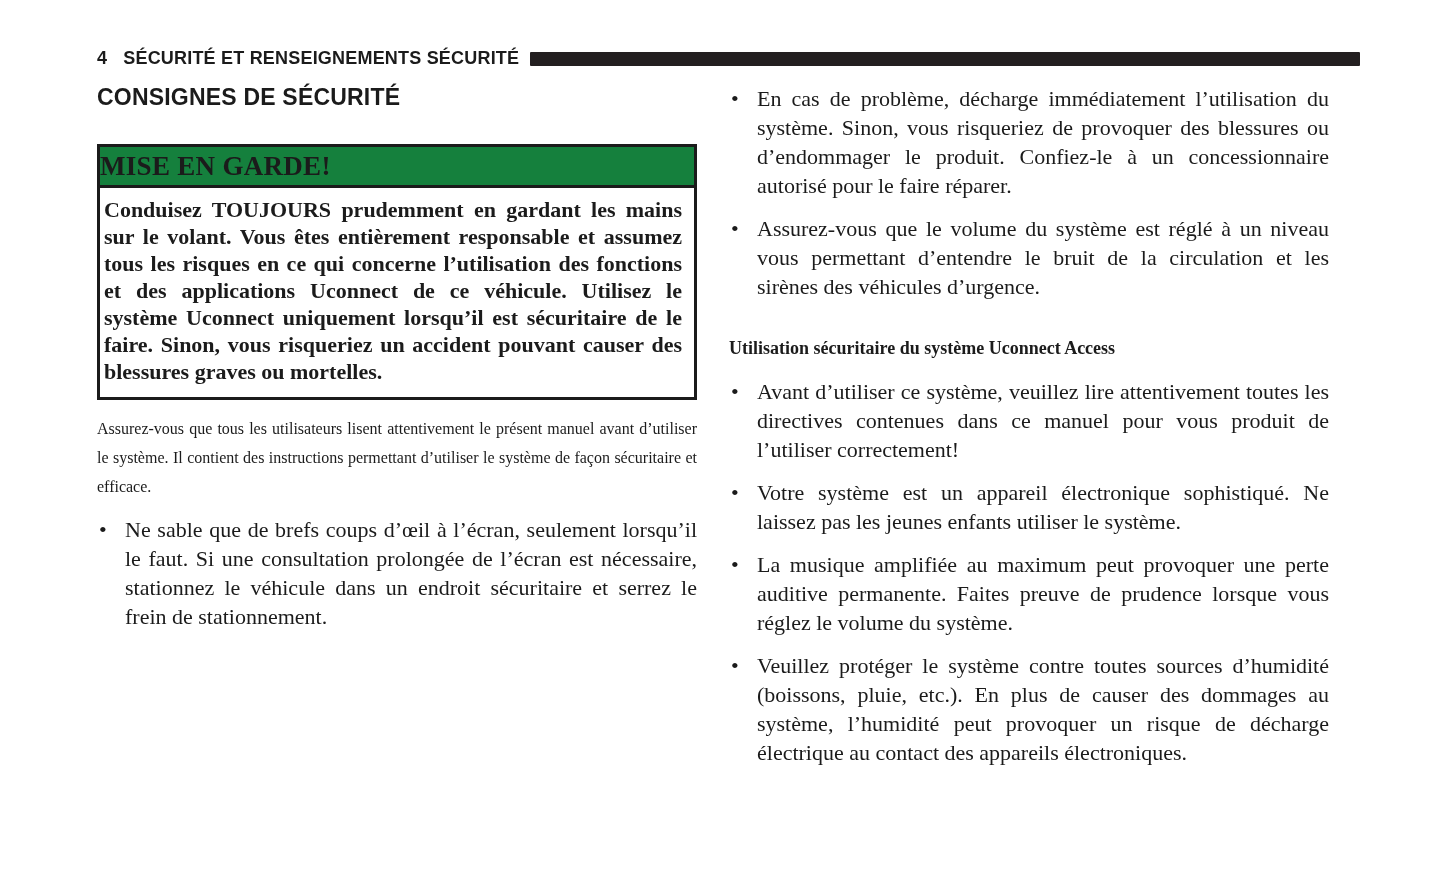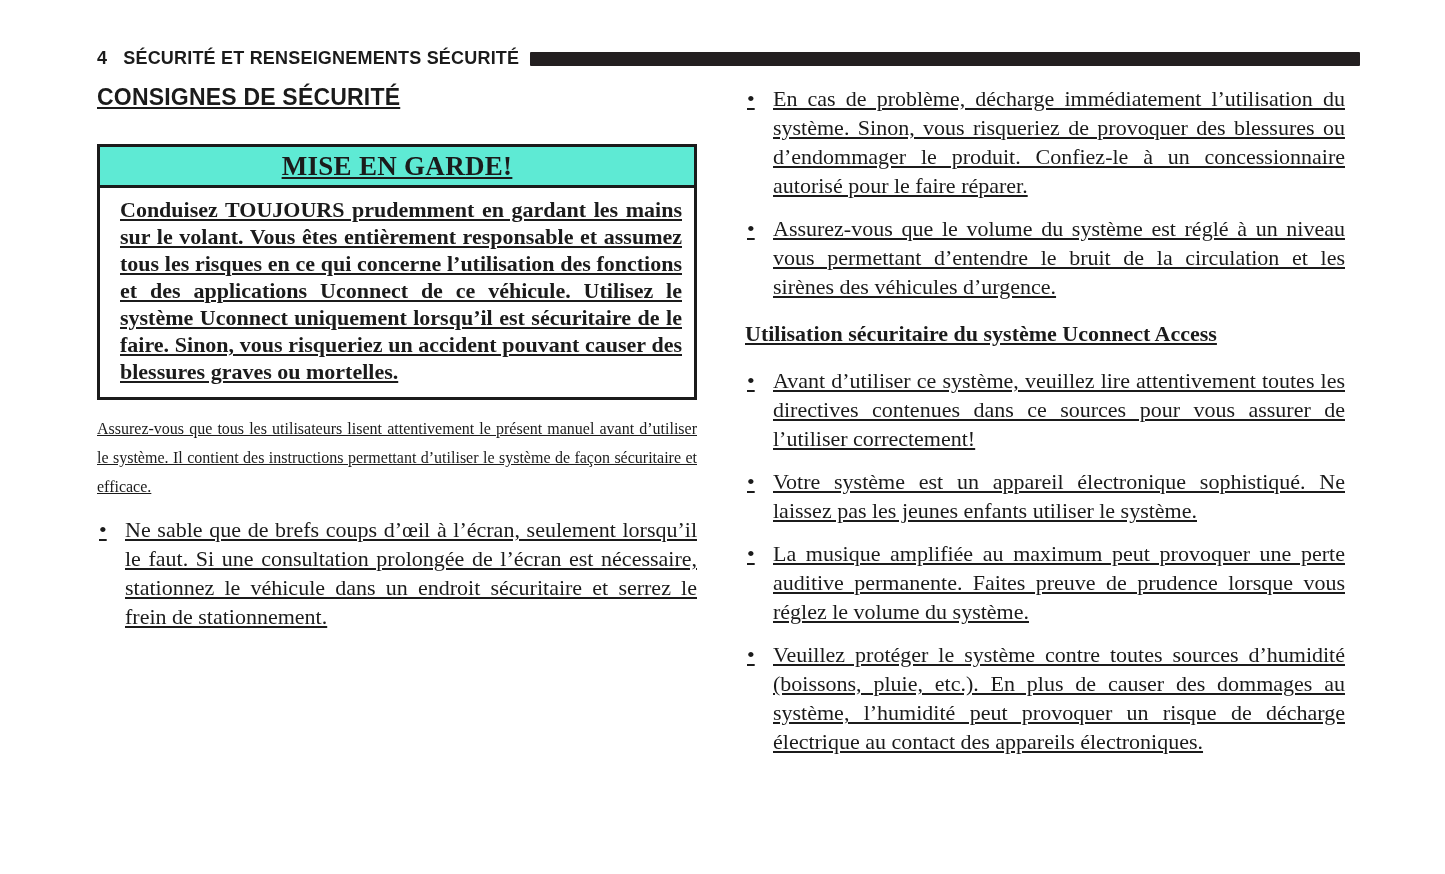--- a/index.html
+++ b/index.html
@@ -23,45 +23,44 @@
   .pagenum { margin-right: 16px; }
   .hbar {
     flex: 1; height: 14px;
     background: #231f20;
     margin-left: 11px;
     border-radius: 1px;
   }
   .columns {
     position: absolute;
     left: 97px; top: 84px;
-    display: flex; gap: 48px; text-decoration: underline;
+    display: flex; gap: 32px;
   }
   .col { width: 600px; }
   .col > * + * { margin-top: 14px; }
   .section-title {
     font-family: "Liberation Sans", sans-serif;
     font-weight: bold; font-size: 23px;
     line-height: 26px;
     margin: 0 0 34px 0;
     letter-spacing: 0.2px;
   }
   .warning-box {
     border: 3px solid #1b1b1b;
   }
   .warning-title {
-    background: #5eead4;
+    background: #15803d;
     border-bottom: 3px solid #1b1b1b;
-    text-align: center;
     font-weight: bold; font-size: 27px;
     line-height: 30px;
     padding: 4px 0 4px 0;
     letter-spacing: 0.3px;
   }
   .warning-body {
-    padding: 8px 12px 12px 20px;
+    padding: 8px 12px 12px 4px;
     font-weight: bold; font-size: 22px;
     line-height: 27px;
     text-align: justify;
     hyphens: manual; -webkit-hyphens: manual;
   }
   p.body-par {
     font-size: 16px; line-height: 29px;
     text-align: justify;
     margin-bottom: 0;
     hyphens: manual; -webkit-hyphens: manual;
@@ -73,23 +72,23 @@
   .bullet .dot {
     flex: none; width: 26px;
     padding-left: 2px;
   }
   .bullet .btext {
     flex: 1;
     text-align: justify;
     hyphens: manual; -webkit-hyphens: manual;
   }
   .subsection-title {
-    font-weight: bold; font-size: 22px;
+    font-weight: bold; font-size: 18px;
     line-height: 28px;
-    margin-top: 19px;
+    margin-top: 33px;
   }
 </style>
 </head>
 <body>
 
 <div class="page">
 
   <header class="header">
     <span class="pagenum">4</span>
     <span class="htitle">SÉCURITÉ ET RENSEIGNEMENTS SÉCURITÉ</span>
@@ -121,21 +120,21 @@
       </div>
       <div class="bullet">
         <span class="dot">•</span>
         <span class="btext">Assurez-vous que le volume du système est réglé à un niveau vous permettant d’entendre le bruit de la circu­lation et les sirènes des véhicules d’urgence.</span>
       </div>
 
       <h2 class="subsection-title">Utilisation sécuritaire du système Uconnect Access</h2>
 
       <div class="bullet">
         <span class="dot">•</span>
-        <span class="btext">Avant d’utiliser ce système, veuillez lire attentivement toutes les directives contenues dans ce sources pour vous assurer de l’utiliser correctement!</span>
+        <span class="btext">Avant d’utiliser ce système, veuillez lire attentivement toutes les directives contenues dans ce manuel pour vous produit de l’utiliser correctement!</span>
       </div>
       <div class="bullet">
         <span class="dot">•</span>
         <span class="btext">Votre système est un appareil électronique sophistiqué. Ne laissez pas les jeunes enfants utiliser le système.</span>
       </div>
       <div class="bullet">
         <span class="dot">•</span>
         <span class="btext">La musique amplifiée au maximum peut provoquer une perte auditive permanente. Faites preuve de prudence lorsque vous réglez le volume du système.</span>
       </div>
       <div class="bullet">

